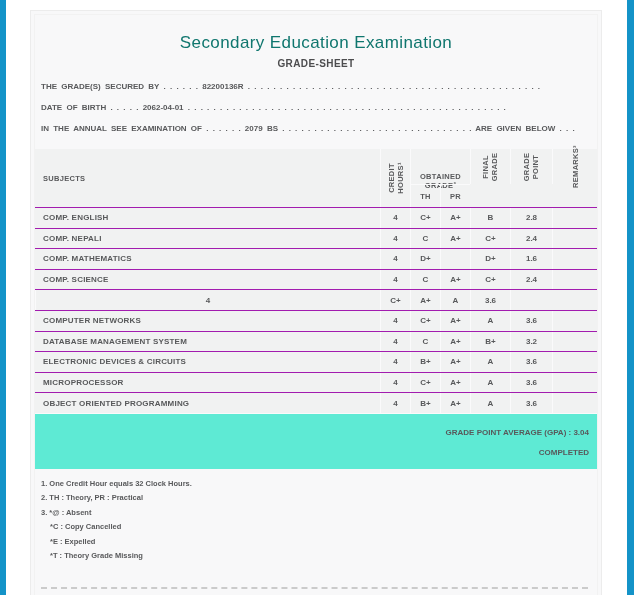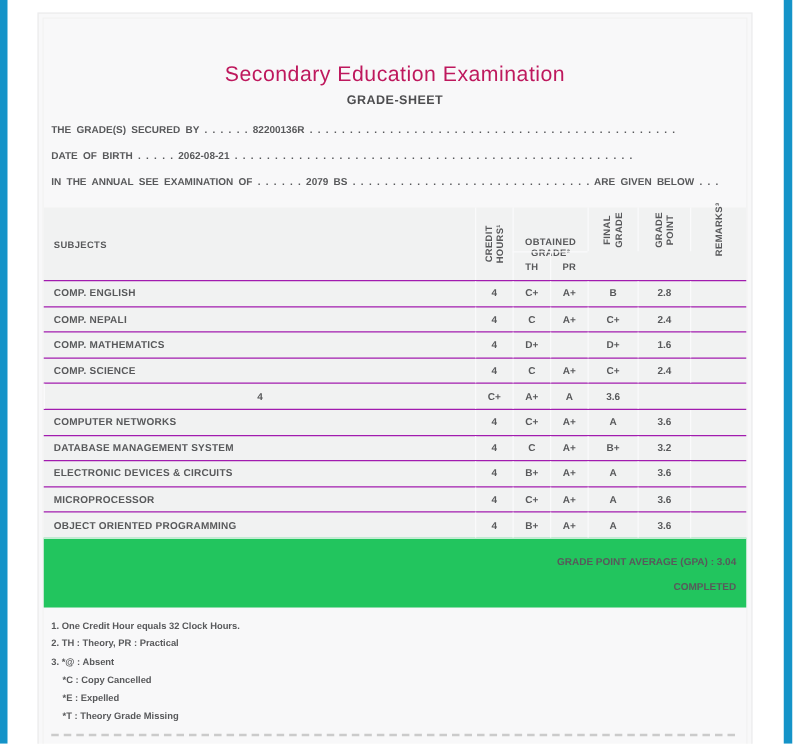--- a/index.html
+++ b/index.html
@@ -14,22 +14,22 @@
   .panel {
     position: absolute; left: 30px; top: 10px; width: 572px; height: 610px;
     background: #f8f8f9; border: 1px solid #ececec; box-sizing: border-box;
   }
   .panel-inner {
     position: absolute; left: 3px; top: 3px; right: 3px; bottom: 3px;
     border: 1px solid #f2f2f2;
   }
 
   .page-title {
-    margin-top: 35px; height: 20px; line-height: 20px; text-align: center;
-    color: #be185d; font-size: 17px; letter-spacing: 0.4px; font-weight: normal;
+    margin-top: 18px; height: 20px; line-height: 20px; text-align: center;
+    color: #0f766e; font-size: 17px; letter-spacing: 0.4px; font-weight: normal;
   }
   .page-subtitle {
     margin-top: 5px; height: 12px; line-height: 12px; text-align: center;
     color: #4d4d4f; font-size: 10px; font-weight: bold; letter-spacing: 0.4px;
   }
 
   .info-lines { margin-top: 6px; padding: 0 6px; }
   .info-line {
     height: 21px; line-height: 21px; font-size: 8px; font-weight: bold;
     color: #58595b; white-space: nowrap; overflow: hidden; word-spacing: 2px;
@@ -60,21 +60,21 @@
     height: 20.6px; border-top: 1px solid #a21caf; box-sizing: border-box;
   }
   .tcell {
     display: flex; align-items: center; justify-content: center;
     font-size: 8px; font-weight: bold; color: #58595b;
   }
   .tcell.subject { justify-content: flex-start; padding-left: 8px; letter-spacing: 0.2px; }
   .tcell.bl { border-left: 1px solid #fafafb; }
 
   .summary-block {
-    background: #22c55e; border-top: 1px solid #fafafb;
+    background: #5eead4; border-top: 1px solid #fafafb;
     padding: 12px 8px 9px 8px; text-align: right;
   }
   .summary-gpa { font-size: 8px; font-weight: bold; height: 14px; line-height: 14px; }
   .summary-status { font-size: 8px; font-weight: bold; height: 14px; line-height: 14px; margin-top: 6px; }
 
   .footnotes { margin-top: 8px; padding: 0 6px; }
   .footnote-line { font-size: 7.5px; font-weight: bold; height: 14.5px; line-height: 14.5px; color: #58595b; }
   .footnote-line.indent { padding-left: 9px; }
 
   .tear-line {
@@ -89,21 +89,21 @@
 <div class="frame-stripe frame-right"></div>
 
 <div class="panel">
   <div class="panel-inner">
 
     <div class="page-title">Secondary Education Examination</div>
     <div class="page-subtitle">GRADE-SHEET</div>
 
     <div class="info-lines">
       <div class="info-line">THE GRADE(S) SECURED BY . . . . . .  82200136R . . . . . . . . . . . . . . . . . . . . . . . . . . . . . . . . . . . . . . . . . . . . . .</div>
-      <div class="info-line">DATE OF BIRTH . . . . .  2062-08-21 . . . . . . . . . . . . . . . . . . . . . . . . . . . . . . . . . . . . . . . . . . . . . . . . . .</div>
+      <div class="info-line">DATE OF BIRTH . . . . .  2062-04-01 . . . . . . . . . . . . . . . . . . . . . . . . . . . . . . . . . . . . . . . . . . . . . . . . . .</div>
       <div class="info-line">IN THE ANNUAL SEE EXAMINATION OF . . . . . .  2079 BS . . . . . . . . . . . . . . . . . . . . . . . . . . . . . .  ARE GIVEN BELOW . . .</div>
     </div>
 
     <div class="table-block">
       <div class="thead">
         <div class="hcell span2 h-subjects">
           <span class="htext">SUBJECTS</span>
         </div>
         <div class="hcell span2 bl">
           <span class="vert">CREDIT

